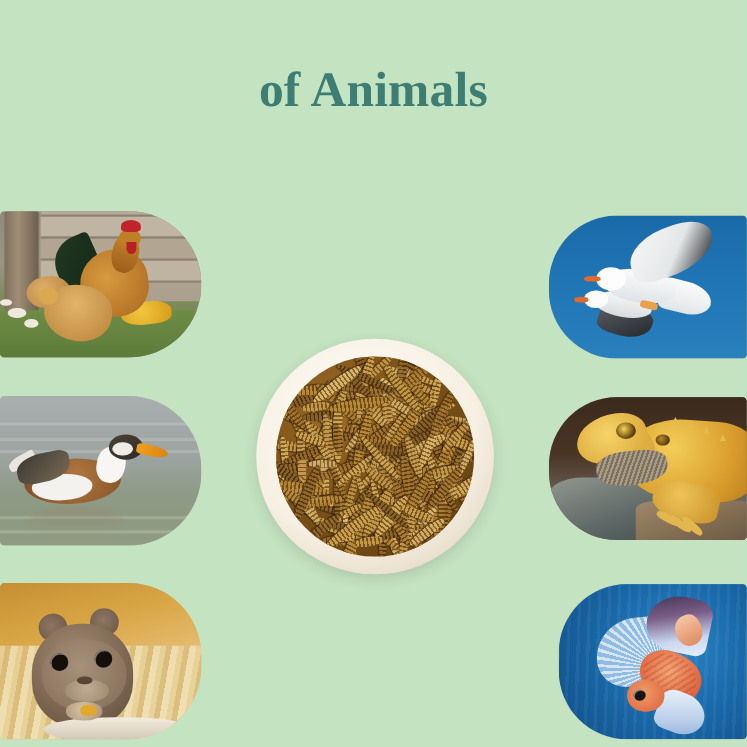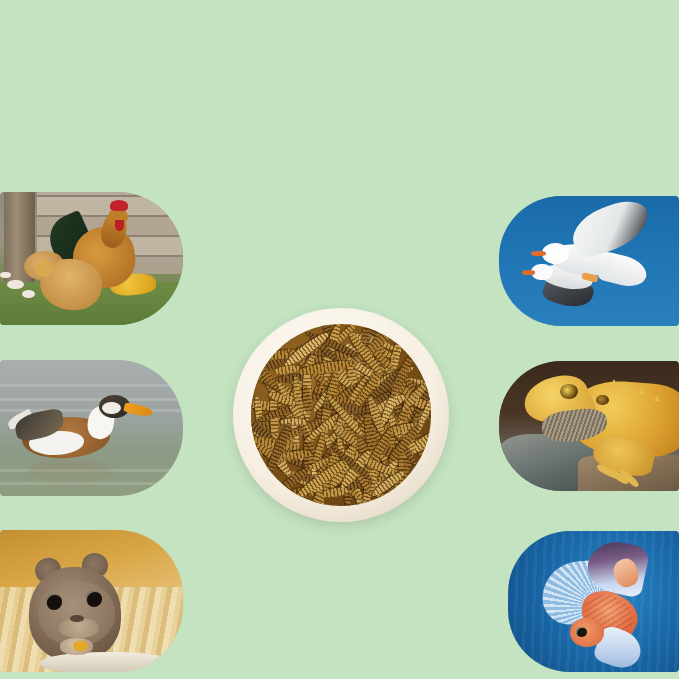--- a/index.html
+++ b/index.html
@@ -322,20 +322,21 @@
         rgba(255,255,255,0.10) 1.5px 3.5px);
     box-shadow: 0 1px 1px rgba(40,24,6,0.55);
   }
 </style>
 </head>
 <body>
 
 <div class="canvas">
 
   <div class="title-block">
+    <span class="title-line title-line-2">of Animals</span>
   </div>
 
   <div class="panel panel-left" id="panel-chicken">
     <div class="panel-inner">
       <div class="sc-chicken">
         <div class="stonewall">
           <div class="stone-row r1"></div>
           <div class="stone-row r2"></div>
           <div class="stone-row r3"></div>
         </div>

